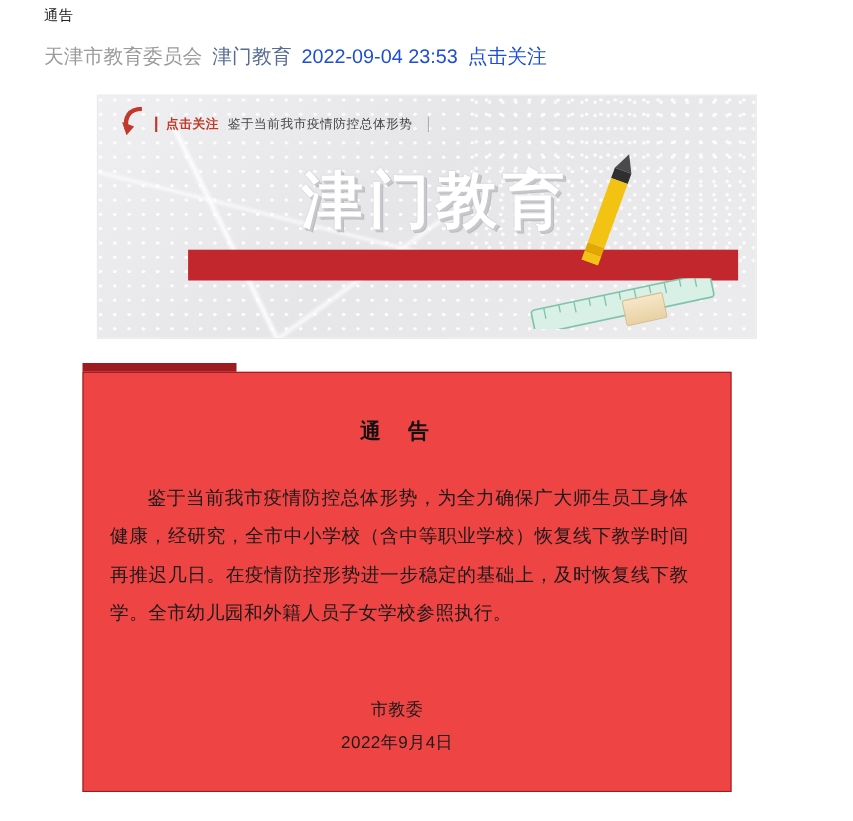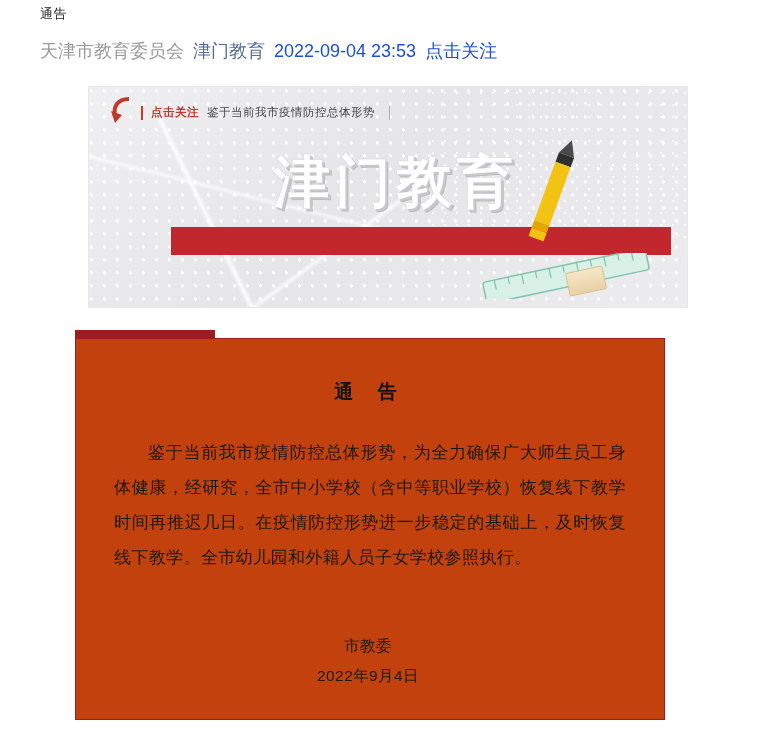--- a/index.html
+++ b/index.html
@@ -158,23 +158,23 @@
   .accent-bar {
     position: absolute;
     top: -8px;
     left: 0;
     width: 140px;
     height: 8px;
     background: #9e1b20;
   }
   .notice-card {
     border: 1px solid #9e1b20;
-    background: #c2410c;
+    background: #ef4444;
     box-sizing: border-box;
-    padding: 40px 38px 28px 38px;
+    padding: 40px 38px 28px 24px;
     min-height: 340px;
     position: relative;
   }
   .notice-title {
     text-align: center;
     font-family: "DejaVu Sans", "Liberation Sans", sans-serif;
     font-size: 19px;
     font-weight: bold;
     color: #111111;
     letter-spacing: 9px;

